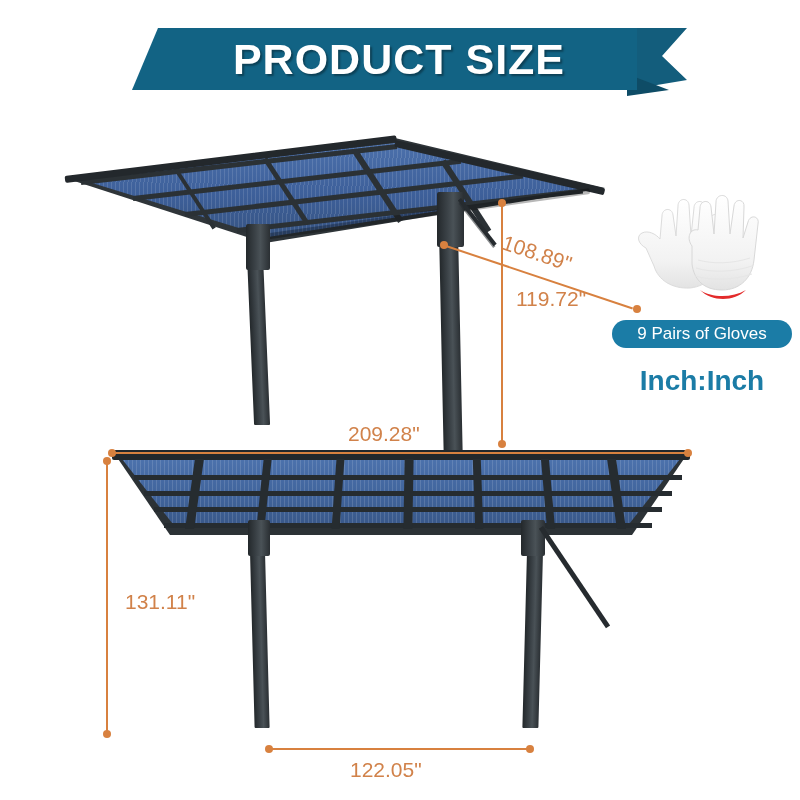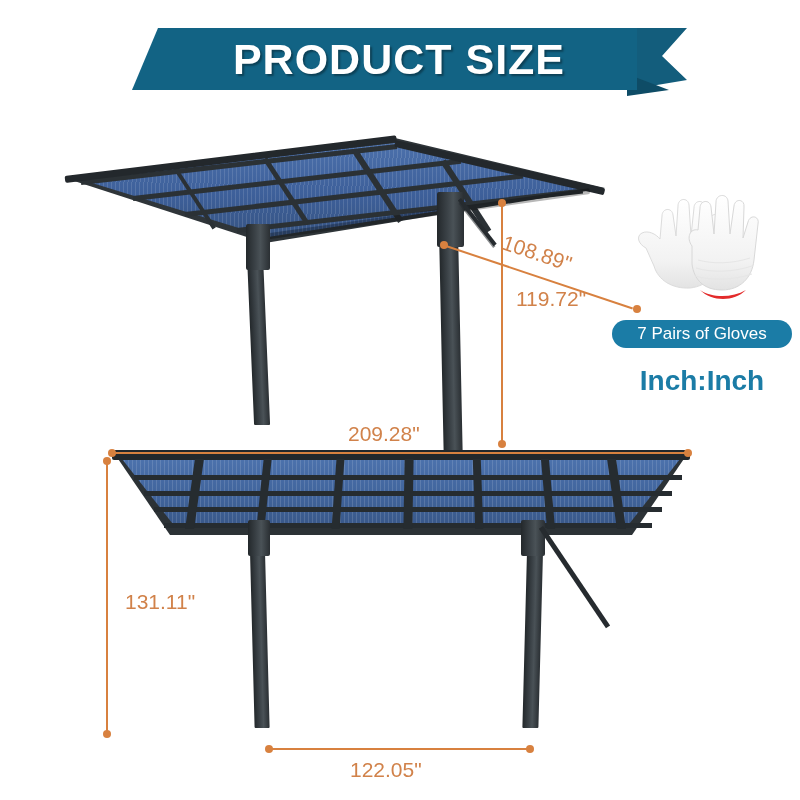--- a/index.html
+++ b/index.html
@@ -198,16 +198,16 @@
           <path d="M70,74 C84,78 104,78 122,72"></path>
           <path d="M68,82 C84,87 106,86 124,80"></path>
           <path d="M67,90 C84,95 106,94 124,88"></path>
         </g>
       </g>
 
       <path d="M72,104 C84,112 104,112 118,104 C106,116 84,116 72,104 Z" fill="#e32b2b"></path>
     </svg>
   </div>
 
-  <div class="badge">7 Pairs of Gloves</div>
+  <div class="badge">9 Pairs of Gloves</div>
   <div class="size-inch">Inch:Inch</div>
 
 </div>
 
 </body></html>

